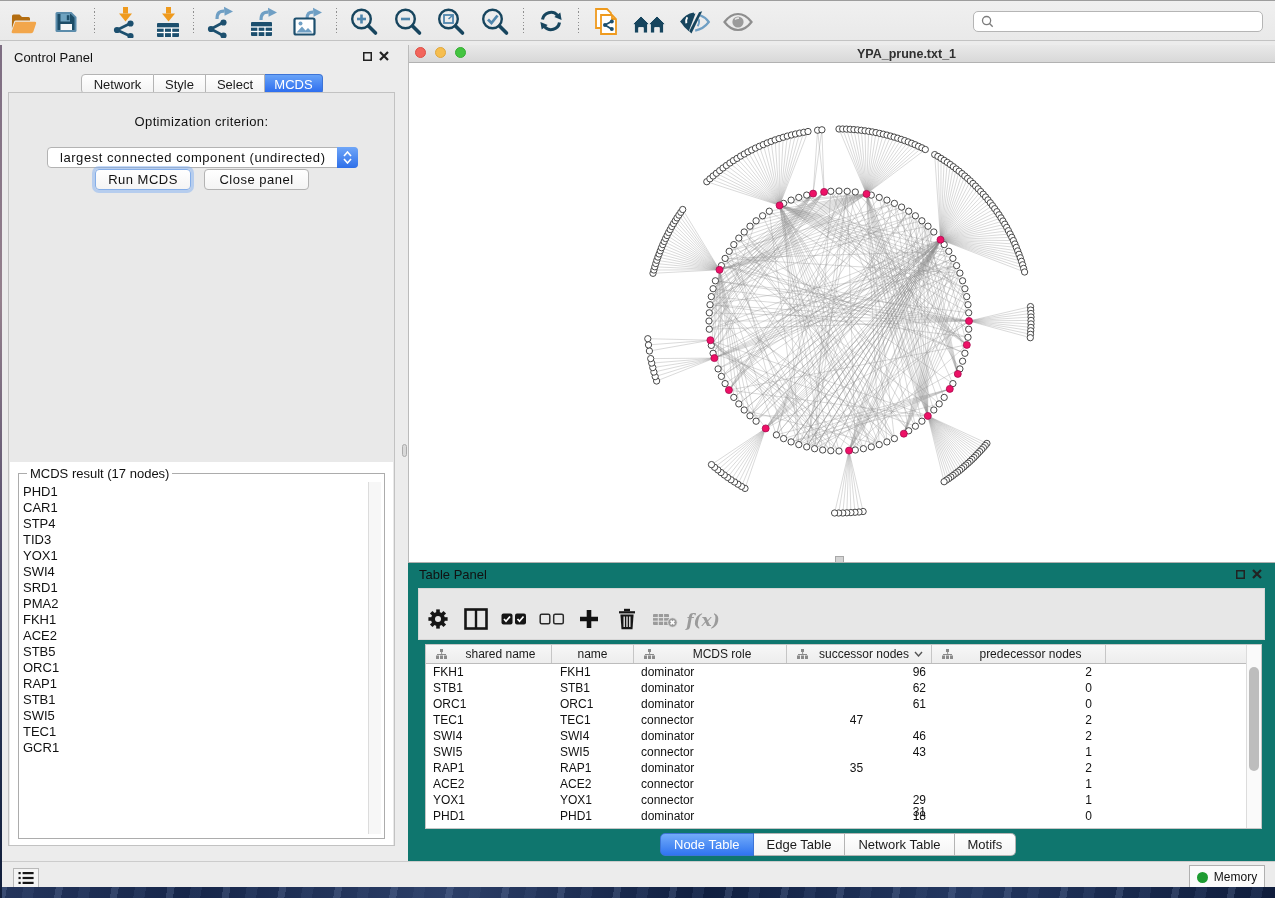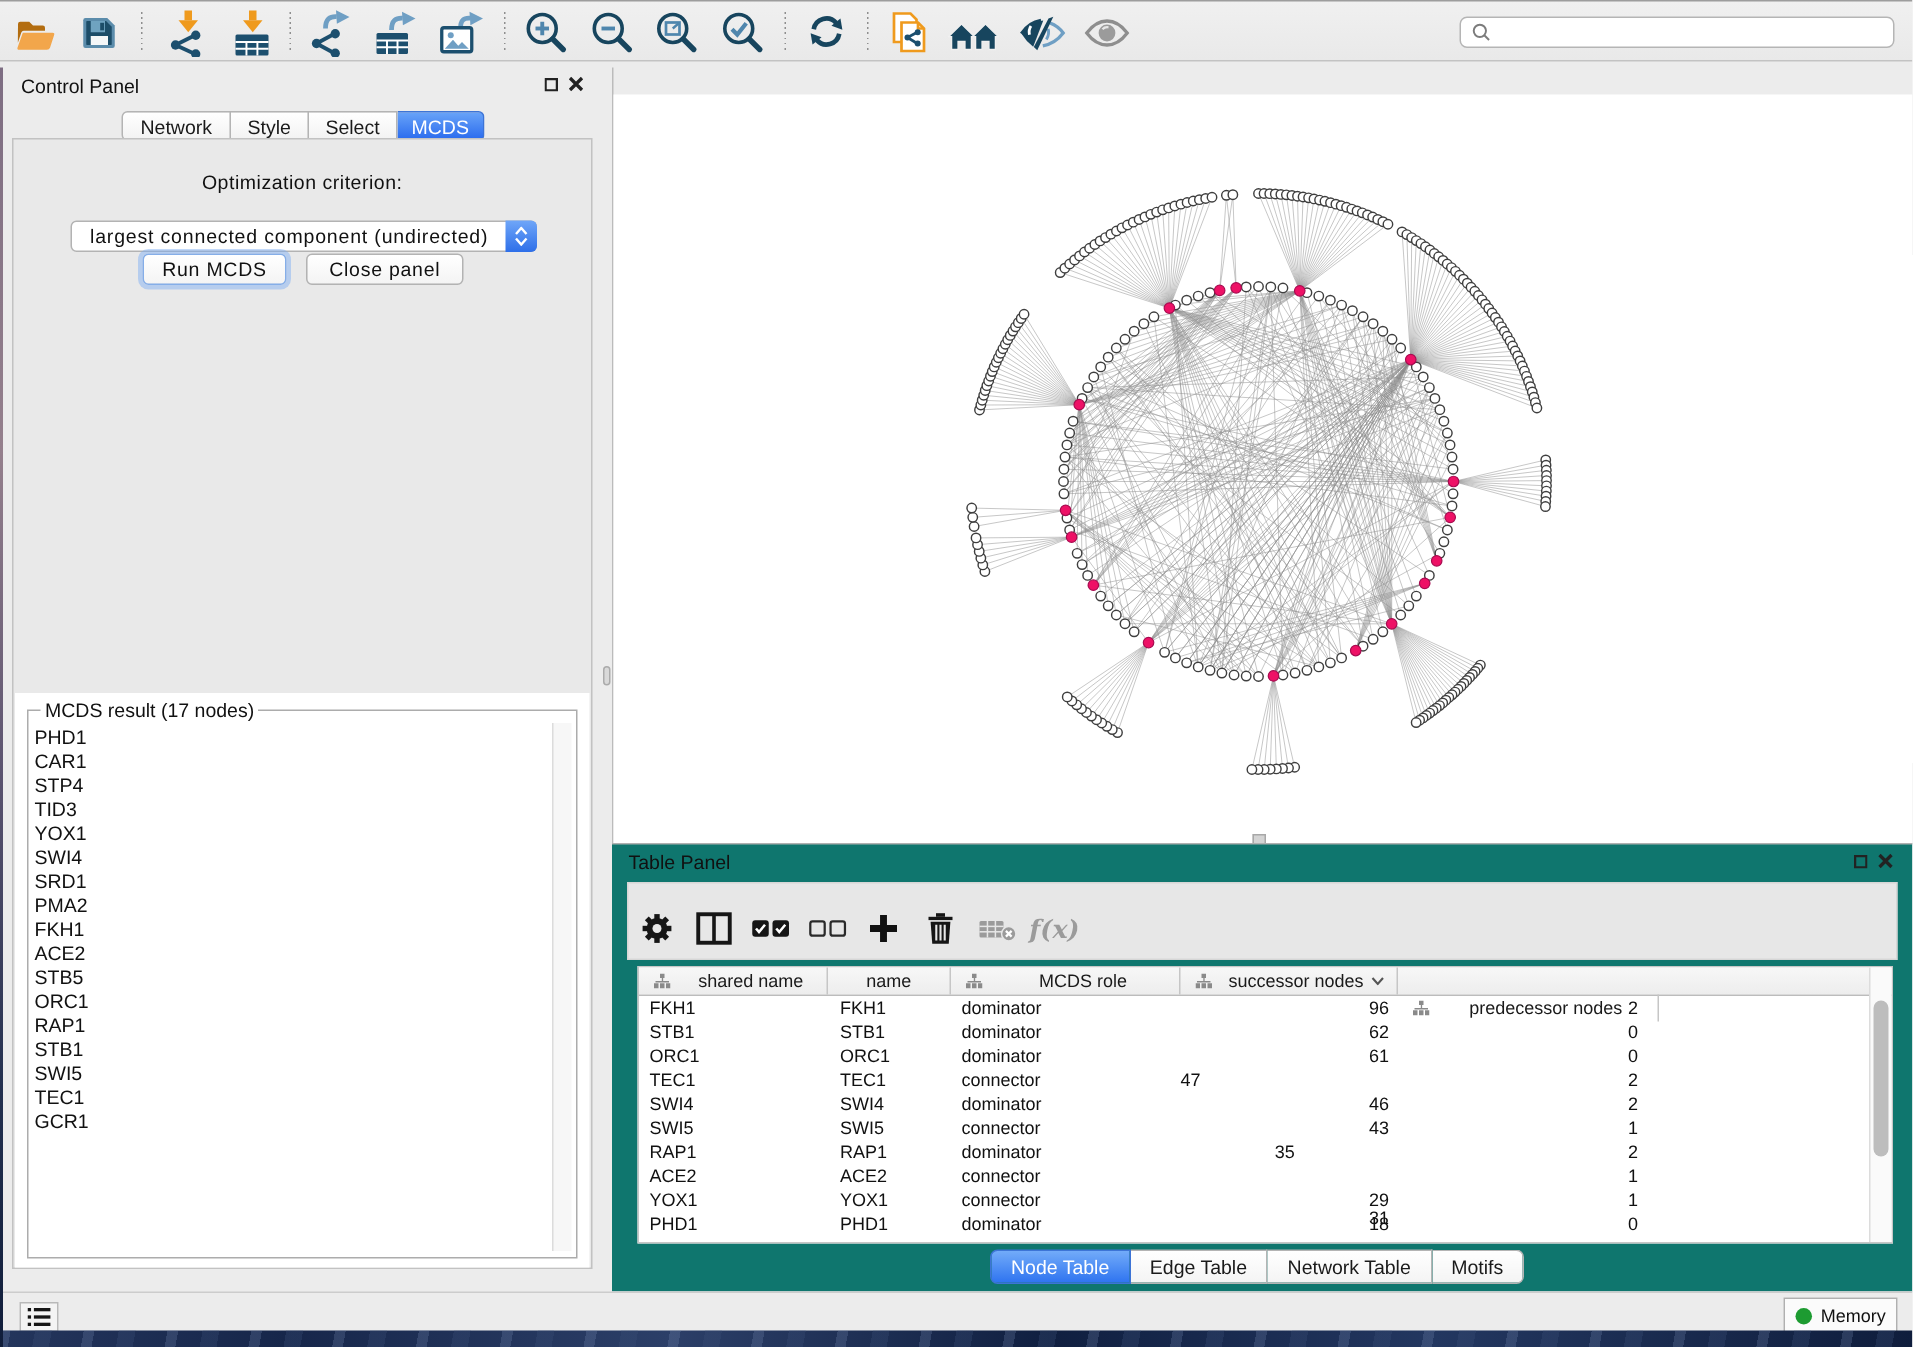--- a/index.html
+++ b/index.html
@@ -328,20 +328,26 @@
         </div>
       </div>
     </div>
   </div>
 
   <div class="v-splitter">
     <div class="v-handle"></div>
   </div>
 
   <div class="net-window">
+    <div class="net-titlebar">
+      <div class="traffic" style="left:5.5px; background:#f2655c; border:0.5px solid #dd4f45;"></div>
+      <div class="traffic" style="left:25.5px; background:#f6be4f; border:0.5px solid #e0a73c;"></div>
+      <div class="traffic" style="left:45.5px; background:#43c440; border:0.5px solid #35ad33;"></div>
+      <div class="net-title">YPA_prune.txt_1</div>
+    </div>
     <div class="net-canvas">
       <svg id="netsvg" width="867" height="499" viewBox="0 0 867 499">
           <g stroke="#8d8d8d" stroke-opacity="0.55" stroke-width="0.6">
             <line x1="560.0" y1="258.0" x2="300.3" y2="266.2"></line>
             <line x1="560.0" y1="258.0" x2="300.0" y2="258.0"></line>
             <line x1="560.0" y1="258.0" x2="300.3" y2="249.8"></line>
             <line x1="560.0" y1="258.0" x2="301.0" y2="241.7"></line>
             <line x1="560.0" y1="258.0" x2="302.3" y2="233.6"></line>
             <line x1="560.0" y1="258.0" x2="304.1" y2="225.7"></line>
             <line x1="560.0" y1="258.0" x2="306.4" y2="217.8"></line>
@@ -1221,21 +1227,21 @@
                 <path d="M5.2 3 h0.9 v2 h-0.9 z M1 5 h9 v1 h-9 z"></path>
               </g>
             </svg>
             <span class="th-lab">
               <span>successor nodes</span>
               <svg width="9" height="6" viewBox="0 0 9 6">
                 <path d="M1 1 L4.5 5 L8 1" fill="none" stroke="#555" stroke-width="1.4"></path>
               </svg>
             </span>
           </div>
-          <div class="th-cell" style="left: 506px; width: 174px; margin-top: 18px;">
+          <div class="th-cell" style="left: 506px; width: 174px;">
             <svg class="type-ic" width="11" height="10" viewBox="0 0 11 10">
               <g fill="#8a8a8a">
                 <rect x="4" y="0" width="3" height="3"></rect>
                 <rect x="0" y="6.5" width="3" height="3.5"></rect>
                 <rect x="4" y="6.5" width="3" height="3.5"></rect>
                 <rect x="8" y="6.5" width="3" height="3.5"></rect>
                 <path d="M5.2 3 h0.9 v2 h-0.9 z M1 5 h9 v1 h-9 z"></path>
               </g>
             </svg>
             <span class="th-lab">
@@ -1262,21 +1268,21 @@
             <div class="td" style="left: 7px; width: 110px; text-align: left;">ORC1</div>
             <div class="td" style="left: 134px; width: 70px; text-align: left;">ORC1</div>
             <div class="td" style="left: 215px; width: 140px; text-align: left;">dominator</div>
             <div class="td" style="left: 361px; width: 139px; text-align: right;">61</div>
             <div class="td" style="left: 506px; width: 160px; text-align: right;">0</div>
           </div>
           <div class="tbl-row" style="top: 48px;">
             <div class="td" style="left: 7px; width: 110px; text-align: left;">TEC1</div>
             <div class="td" style="left: 134px; width: 70px; text-align: left;">TEC1</div>
             <div class="td" style="left: 215px; width: 140px; text-align: left;">connector</div>
-            <div class="td" style="left: 361px; width: 139px; text-align: left;">47</div>
+            <div class="td" style="left: 361px; width: 139px; text-align: center;">47</div>
             <div class="td" style="left: 506px; width: 160px; text-align: right;">2</div>
           </div>
           <div class="tbl-row" style="top: 64px;">
             <div class="td" style="left: 7px; width: 110px; text-align: left;">SWI4</div>
             <div class="td" style="left: 134px; width: 70px; text-align: left;">SWI4</div>
             <div class="td" style="left: 215px; width: 140px; text-align: left;">dominator</div>
             <div class="td" style="left: 361px; width: 139px; text-align: right;">46</div>
             <div class="td" style="left: 506px; width: 160px; text-align: right;">2</div>
           </div>
           <div class="tbl-row" style="top: 80px;">

